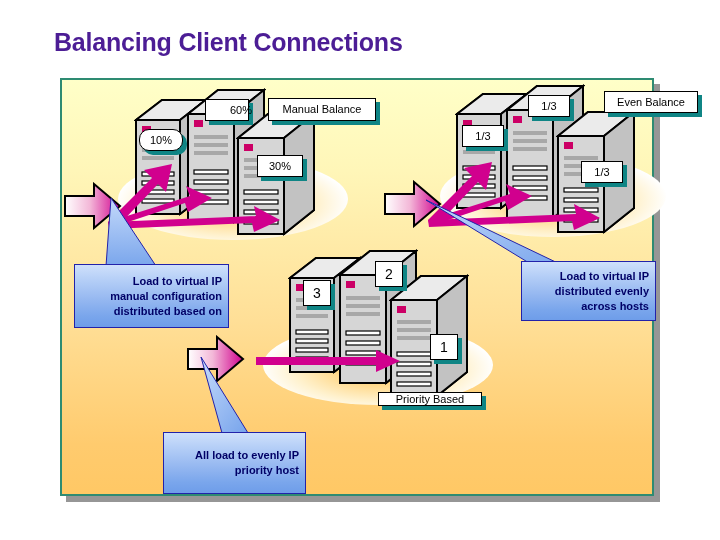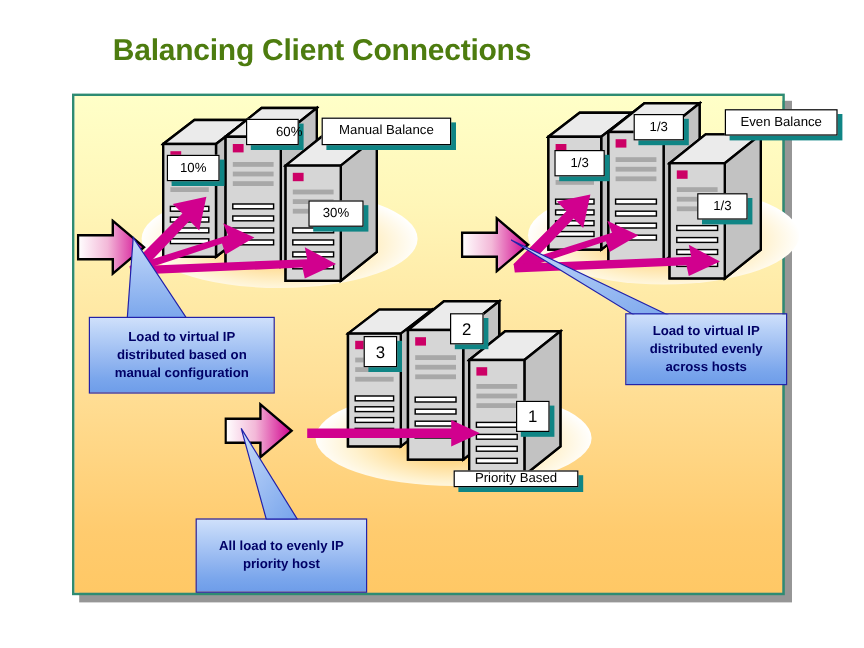--- a/index.html
+++ b/index.html
@@ -22,24 +22,23 @@
     width: 720px; height: 540px;
   }
 
   
   .slide-title {
     position: absolute;
     left: 54px;
     top: 28px;
     font-size: 25px;
     font-weight: bold;
-    color: #4d7c0f;
+    color: #4c1d95;
     letter-spacing: -0.2px;
     white-space: nowrap;
-    margin-left: 40px;
   }
 
   
   .panel-shadow {
     position: absolute;
     left: 66px;
     top: 84px;
     width: 594px;
     height: 418px;
     background: #969696;
@@ -103,21 +102,21 @@
     background: linear-gradient(to bottom, #cfe0fb 0%, #b7d0f7 22%, #93b6f0 58%, #7aa6ec 82%, #6e9de9 100%);
     border: 1px solid #2222aa;
     color: #000066;
     font-weight: bold;
     font-size: 11px;
     line-height: 15px;
     text-align: center;
     box-sizing: border-box;
     display: flex;
     flex-direction: column;
-    align-items: center;
+    align-items: flex-end;
     justify-content: center;
     padding: 3px 6px;
   }
   .callout .cl-line { display: block; white-space: nowrap; }
 
   .callout-tail { position: absolute; pointer-events: none; }
 </style>
 </head>
 <body>
 
@@ -193,46 +192,46 @@
     <defs>
       <linearGradient id="bg1" x1="0" y1="0" x2="1" y2="0">
         <stop offset="0" stop-color="#ffffff"></stop>
         <stop offset="0.45" stop-color="#f3b8d8"></stop>
         <stop offset="1" stop-color="#d1008e"></stop>
       </linearGradient>
     </defs>
     <polygon points="1,14 30,14 30,2 56,24 30,46 30,34 1,34" fill="url(#bg1)" stroke="#000" stroke-width="2"></polygon>
   </svg>
 
-  <div class="lbl" style="left:139px; top:129px; width:44px; height:22px;">
+  <div class="lbl" style="left:139px; top:129px; width:44px; height:22px;border-radius:10px;">
     <span>10%</span>
   </div>
   <div class="lbl" style="left:205px; top:99px; width:44px; height:22px;padding-left:28px;">
     <span>60%</span>
   </div>
-  <div class="lbl" style="left:257px; top:167px; width:46px; height:22px;">
+  <div class="lbl" style="left:257px; top:155px; width:46px; height:22px;">
     <span>30%</span>
   </div>
   <div class="lbl" style="left:268px; top:98px; width:108px; height:23px;">
     <span>Manual Balance</span>
   </div>
 
   <svg class="callout-tail" style="left:104px; top:196px;" width="60" height="72" viewBox="0 0 60 72">
     <defs>
       <linearGradient id="ct1" x1="0" y1="0" x2="0" y2="1">
         <stop offset="0" stop-color="#c4d9fa"></stop>
         <stop offset="1" stop-color="#7aa6ec"></stop>
       </linearGradient>
     </defs>
     <polygon points="7,2 2,70 52,70" fill="url(#ct1)" stroke="#2222aa" stroke-width="1"></polygon>
   </svg>
   <div class="callout" style="left:74px; top:264px; width:155px; height:64px;">
     <span class="cl-line">Load to virtual IP</span>
+    <span class="cl-line">manual configuration</span>
     <span class="cl-line">distributed based on</span>
-    <span class="cl-line">manual configuration</span>
   </div>
 
   <div class="glow" style="left:440px; top:155px; width:226px; height:82px;"></div>
 
   <div class="tower" style="left:455px; top:92px;">
     <svg width="74" height="122" viewBox="0 0 74 122">
       <polygon points="2,22 28,2 72,2 72,96 46,116 2,116" fill="#c8c8c8" stroke="#000" stroke-width="2"></polygon>
       <polygon points="2,22 28,2 72,2 46,22" fill="#ebebeb" stroke="#000" stroke-width="2"></polygon>
       <polygon points="46,22 72,2 72,96 46,116" fill="#c2c2c2" stroke="#000" stroke-width="2"></polygon>
       <rect x="2" y="22" width="44" height="94" fill="#d6d6d6" stroke="#000" stroke-width="2"></rect>

